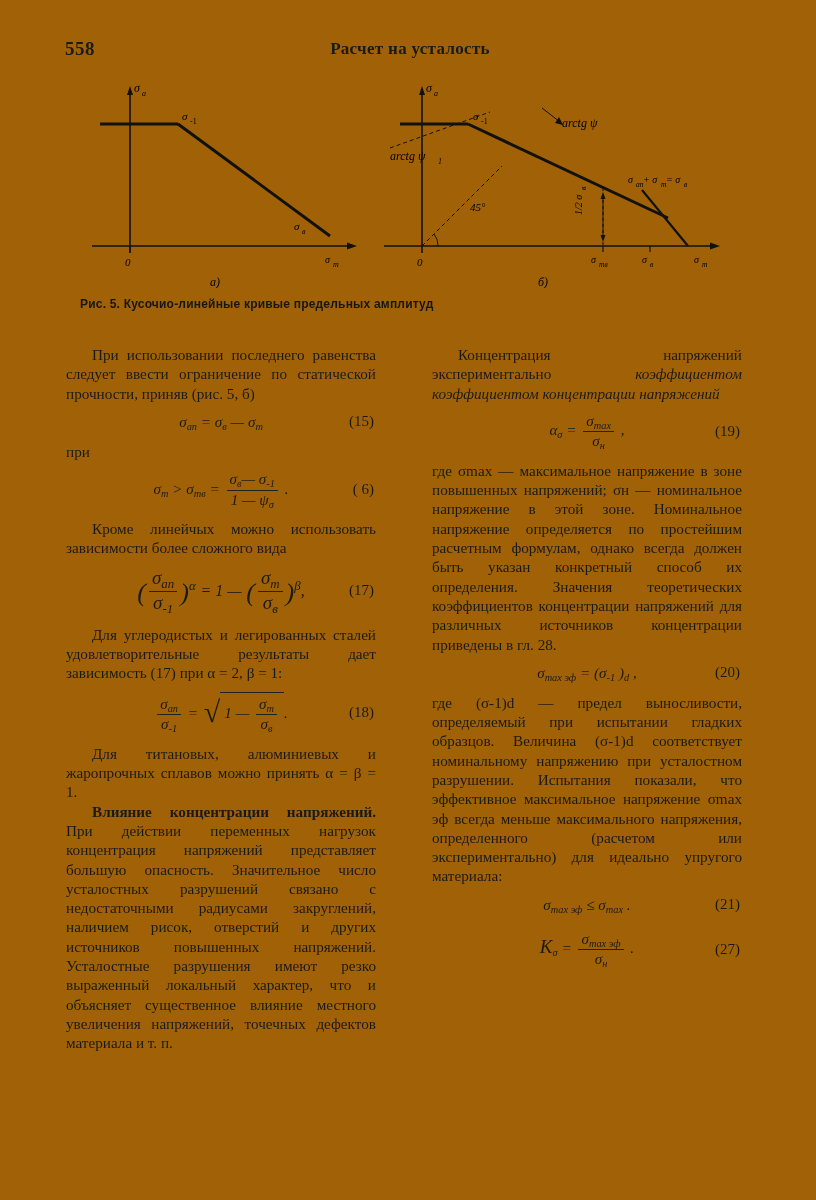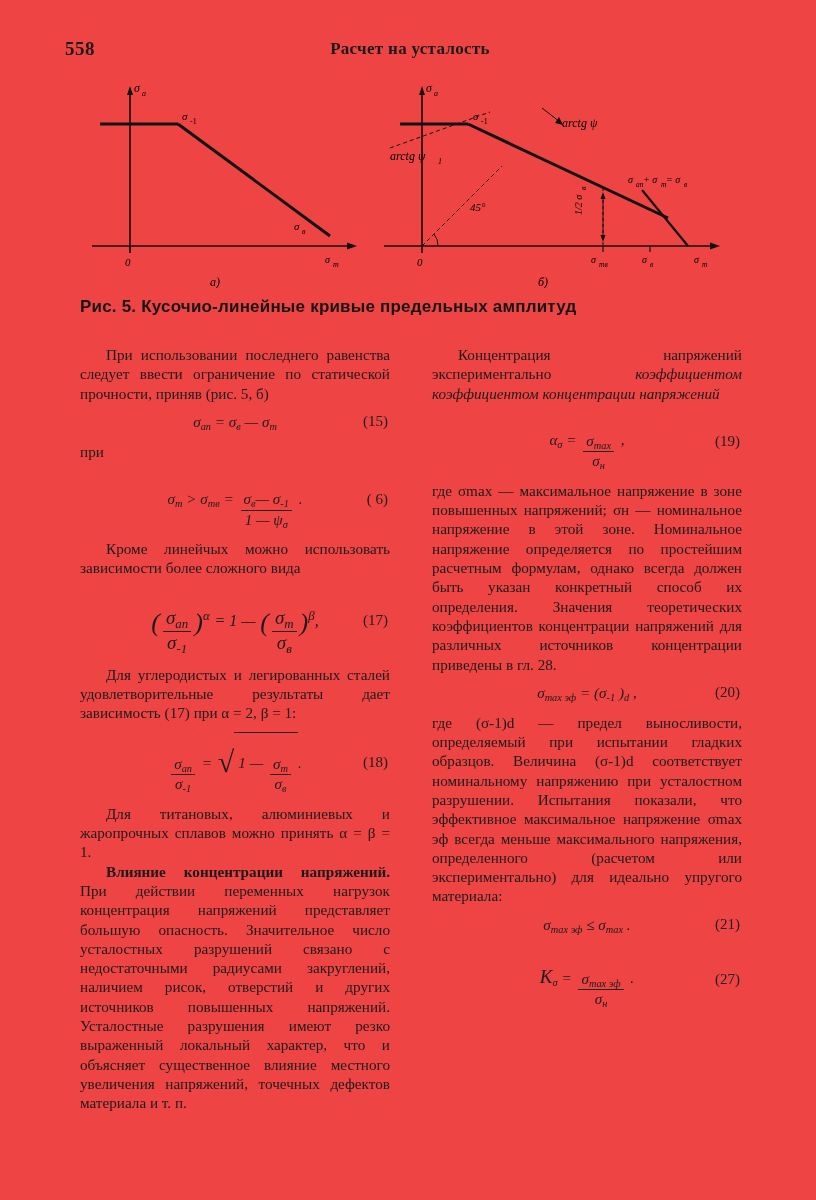--- a/index.html
+++ b/index.html
@@ -6,21 +6,21 @@
   body{
     width:816px;height:1200px;
     font-family:"Liberation Serif", serif;
     color:#1a1a1a;
     position:relative;
     overflow:hidden;
   }
   .page{
     position:absolute;
     left:0;top:0;width:816px;height:1200px;
-    background:#ef4444;
+    background:#a16207;
   }
   
   .hdr{
     position:absolute;left:60px;top:38px;width:700px;height:24px;
   }
   .pagenum{
     position:absolute;left:5px;top:0;
     font-family:"Liberation Serif", serif;
     font-size:19px;font-weight:bold;letter-spacing:.5px;
   }
@@ -31,30 +31,30 @@
     font-weight:bold;font-size:17px;
     letter-spacing:.3px;
   }
   
   .figwrap{
     position:absolute;left:72px;top:78px;width:672px;height:210px;
   }
   .figcaption{
     position:absolute;left:80px;top:297px;width:660px;
     font-family:"Liberation Sans", sans-serif;
-    font-size:17px;font-weight:bold;letter-spacing:.2px;
+    font-size:12px;font-weight:bold;letter-spacing:.2px;
     color:#161616;
   }
   
   .col{
     position:absolute;top:345px;width:310px;
     font-size:15.2px;line-height:1.27;
     text-align:justify;
   }
-  .col.left{left:80px;}
+  .col.left{left:66px;}
   .col.right{left:432px;}
   .col p{margin:0 0 0 0;text-indent:26px;}
   .col p.noind{text-indent:0;}
   .eq{
     display:block;position:relative;
     text-align:center;
     margin:9px 0 9px 0;
     font-family:"Liberation Serif", serif;
   }
   .eqnum{
@@ -64,21 +64,21 @@
   }
   .ital{font-style:italic;}
   .bold{font-weight:bold;}
   .sub{font-size:.68em;vertical-align:-0.28em;}
   .sup{font-size:.68em;vertical-align:0.5em;}
   .frac{
     display:inline-block;vertical-align:middle;
     text-align:center;line-height:1.12;
     margin:0 3px;
   }
-  .frac .num{display:block;padding:0 3px;border-bottom:1.3px solid #222;margin-top:20px;}
+  .frac .num{display:block;padding:0 3px;border-bottom:1.3px solid #222;}
   .frac .den{display:block;padding:0 3px;}
   .big{font-size:19px;}
   .sqrt{display:inline-block;position:relative;padding-left:2px;}
   .radicand{
     display:inline-block;border-top:1.3px solid #222;padding:2px 4px 0 4px;
   }
   .radsign{
     display:inline-block;font-size:30px;line-height:.7;vertical-align:-4px;
   }
   svg text{font-family:"Liberation Serif", serif;}

